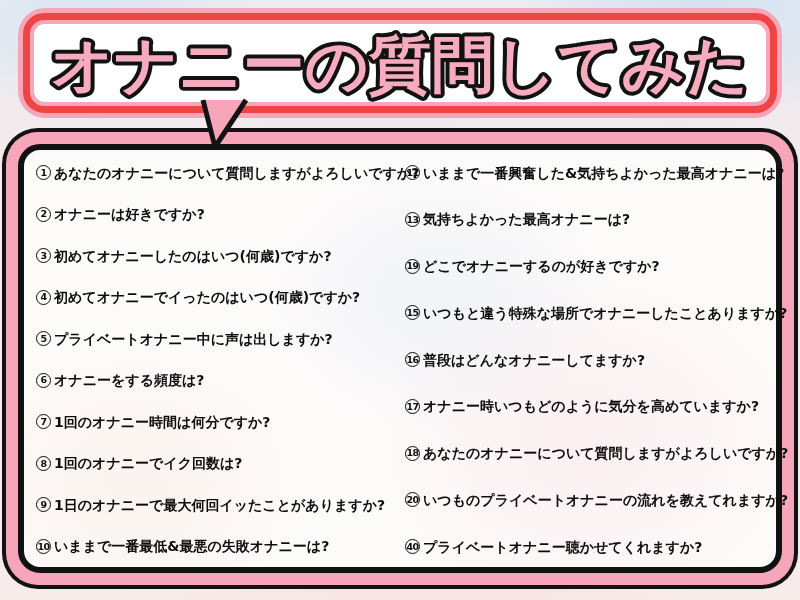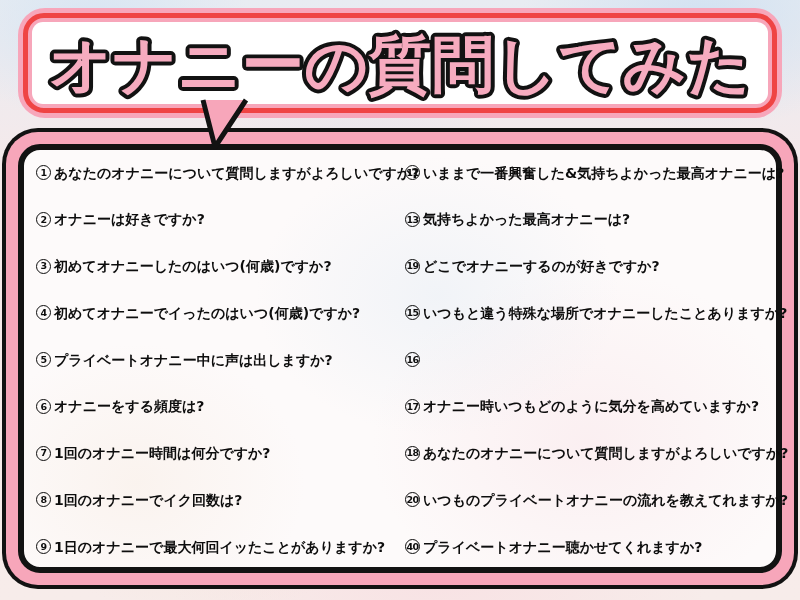--- a/index.html
+++ b/index.html
@@ -23,21 +23,21 @@
   }
 
   
   .bubble {
     position: absolute; left: 18px; top: 8px; width: 764px; height: 110px;
     background: #f7a6ba; border-radius: 27px;
     padding: 5px; box-sizing: border-box; z-index: 2;
   }
   .bubble-mid {
     width: 100%; height: 100%; box-sizing: border-box;
-    border: 5px solid #ef4444; border-radius: 21px;
+    border: 7px solid #ef4444; border-radius: 21px;
     background: #f7a6ba; padding: 4px;
   }
   .bubble-inner {
     width: 100%; height: 100%; box-sizing: border-box;
     background: #ffffff; border-radius: 11px;
     display: flex; align-items: center; justify-content: center;
   }
   .title-svg { display: block; }
 
   .tail-svg { position: absolute; left: 192px; top: 96px; z-index: 4; }
@@ -134,20 +134,24 @@
             <span class="q-text">1回のオナニー時間は何分ですか?</span>
           </div>
         <div class="q">
             <span class="num">8</span>
             <span class="q-text">1回のオナニーでイク回数は?</span>
           </div>
         <div class="q">
             <span class="num">9</span>
             <span class="q-text">1日のオナニーで最大何回イッたことがありますか?</span>
           </div>
+        <div class="q">
+            <span class="num">10</span>
+            <span class="q-text">いままで一番最低&amp;最悪の失敗オナニーは?</span>
+          </div>
       </div>
 
       <div class="col">
         <div class="q">
             <span class="num">11</span>
             <span class="q-text">いままで一番興奮した&amp;気持ちよかった最高オナニーは?</span>
           </div>
         <div class="q">
             <span class="num">13</span>
             <span class="q-text">気持ちよかった最高オナニーは?</span>
@@ -155,20 +159,21 @@
         <div class="q">
             <span class="num">19</span>
             <span class="q-text">どこでオナニーするのが好きですか?</span>
           </div>
         <div class="q">
             <span class="num">15</span>
             <span class="q-text">いつもと違う特殊な場所でオナニーしたことありますか?</span>
           </div>
         <div class="q">
             <span class="num">16</span>
+            <span class="q-text">普段はどんなオナニーしてますか?</span>
           </div>
         <div class="q">
             <span class="num">17</span>
             <span class="q-text">オナニー時いつもどのように気分を高めていますか?</span>
           </div>
         <div class="q">
             <span class="num">18</span>
             <span class="q-text">あなたのオナニーについて質問しますがよろしいですか?</span>
           </div>
         <div class="q">

